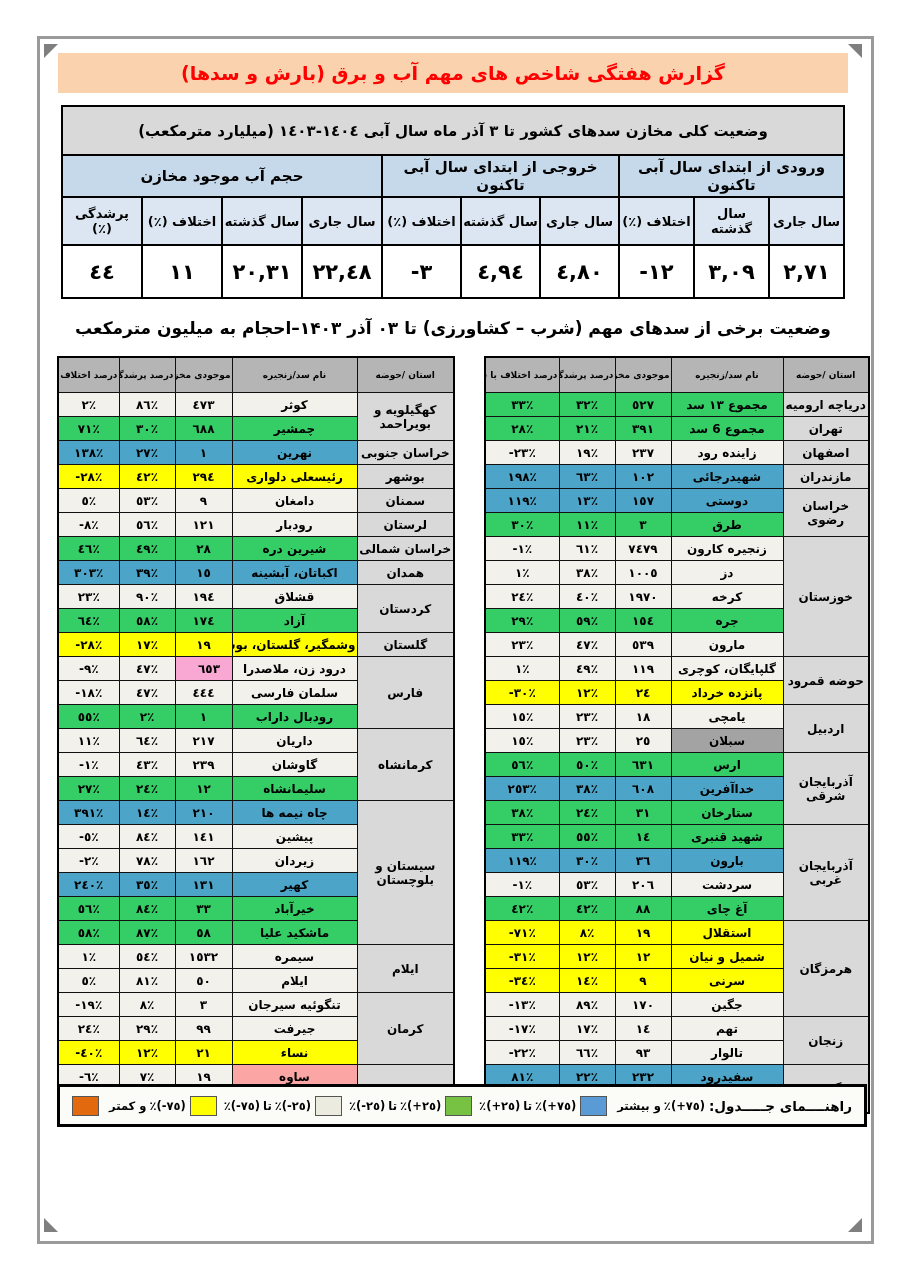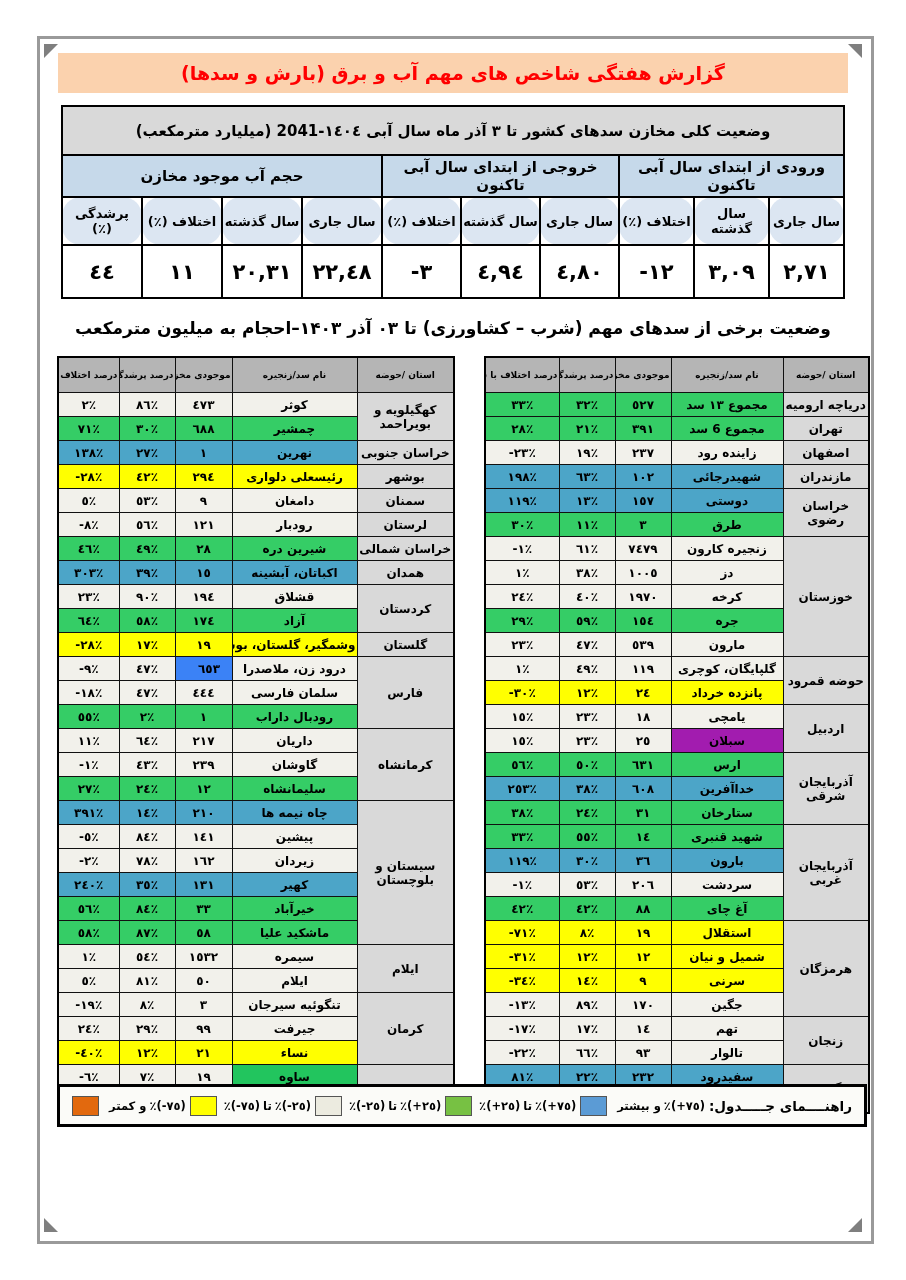--- a/index.html
+++ b/index.html
@@ -16,21 +16,21 @@
   .c-br{left:848px;top:1218px;clip-path:polygon(100% 0,100% 100%,0 100%);}
   
   .title-bar{position:absolute;left:58px;top:53px;width:790px;height:40px;background:#fbd2ae;
     text-align:center;line-height:40px;font-weight:bold;font-size:19px;color:#ff0000;}
   
   table{border-collapse:collapse;table-layout:fixed;}
   .summary{position:absolute;right:61px;top:105px;width:782px;border:2px solid #000;}
   .summary td{border:2px solid #000;text-align:center;font-weight:bold;vertical-align:middle;}
   .s-title td{background:#d9d9d9;height:45px;font-size:15px;}
   .s-group td{background:#c6d9ea;height:38px;font-size:15px;}
-  .s-cols td{background:#dce6f2;height:44px;font-size:13px;border-radius:19px;}
+  .s-cols td{background:#dce6f2;height:44px;font-size:13px;}
   .s-vals td{background:#ffffff;height:49px;font-size:21px;}
   .sv{direction:ltr;unicode-bidi:isolate;}
   
   .section-title{position:absolute;left:0;top:318px;width:100%;text-align:center;
     font-weight:bold;font-size:17px;color:#000;}
   
   .damtable{position:absolute;top:356px;border:2px solid #000;background:#fff;}
   .damtable th,.damtable td{border:1px solid #111;text-align:center;vertical-align:middle;
     font-weight:bold;padding:0 1px;overflow:hidden;}
   .damtable th{background:#b5b5b5;height:34px;font-size:9px;white-space:nowrap;}
@@ -71,21 +71,21 @@
     <col style="width:79px">
       <col style="width:79px">
       <col style="width:79px">
     <col style="width:80px">
       <col style="width:80px">
       <col style="width:80px">
       <col style="width:80px">
   </colgroup>
   <tbody>
       <tr class="s-title">
-    <td colspan="10">وضعیت کلی مخازن سدهای کشور تا ٣ آذر ماه سال آبی ١٤٠٤-2041 (میلیارد مترمکعب)</td>
+    <td colspan="10">وضعیت کلی مخازن سدهای کشور تا ٣ آذر ماه سال آبی ١٤٠٤-١٤٠٣ (میلیارد مترمکعب)</td>
   </tr>
   <tr class="s-group">
     <td colspan="3">ورودی از ابتدای سال آبی تاکنون</td>
     <td colspan="3">خروجی از ابتدای سال آبی تاکنون</td>
     <td colspan="4">حجم آب موجود مخازن</td>
   </tr>
   <tr class="s-cols">
     <td>سال جاری</td>
     <td>سال گذشته</td>
     <td>اختلاف (٪)</td>
@@ -218,21 +218,21 @@
         <td class="valcell" style="background: rgb(255, 255, 0);">-٣٠٪</td>
       </tr>
       <tr>
         <td class="prov" rowspan="2">اردبیل</td>
         <td class="name" style="background: rgb(242, 241, 235);">یامچی</td>
         <td class="valcell" style="background: rgb(242, 241, 235);">١٨</td>
         <td class="valcell" style="background: rgb(242, 241, 235);">٢٣٪</td>
         <td class="valcell" style="background: rgb(242, 241, 235);">١٥٪</td>
       </tr>
       <tr>
-        <td class="name" style="background: #a21caf;">سبلان</td>
+        <td class="name" style="background: #a3a3a3;">سبلان</td>
         <td class="valcell" style="background: rgb(242, 241, 235);">٢٥</td>
         <td class="valcell" style="background: rgb(242, 241, 235);">٢٣٪</td>
         <td class="valcell" style="background: rgb(242, 241, 235);">١٥٪</td>
       </tr>
       <tr>
         <td class="prov" rowspan="3">آذربایجان شرقی</td>
         <td class="name" style="background: rgb(53, 205, 102);">ارس</td>
         <td class="valcell" style="background: rgb(53, 205, 102);">٦٣١</td>
         <td class="valcell" style="background: rgb(53, 205, 102);">٥٠٪</td>
         <td class="valcell" style="background: rgb(53, 205, 102);">٥٦٪</td>
@@ -417,21 +417,21 @@
       <tr>
         <td class="prov" rowspan="1">گلستان</td>
         <td class="name" style="background: rgb(255, 255, 0);">وشمگیر، گلستان، بوستان</td>
         <td class="valcell" style="background: rgb(255, 255, 0);">١٩</td>
         <td class="valcell" style="background: rgb(255, 255, 0);">١٧٪</td>
         <td class="valcell" style="background: rgb(255, 255, 0);">-٢٨٪</td>
       </tr>
       <tr>
         <td class="prov" rowspan="3">فارس</td>
         <td class="name" style="background: rgb(242, 241, 235);">درود زن، ملاصدرا</td>
-        <td class="valcell" style="background: #3b82f6; padding-left: 12px;">٦٥٣</td>
+        <td class="valcell" style="background: #f9a8d4; padding-left: 12px;">٦٥٣</td>
         <td class="valcell" style="background: rgb(242, 241, 235);">٤٧٪</td>
         <td class="valcell" style="background: rgb(242, 241, 235);">-٩٪</td>
       </tr>
       <tr>
         <td class="name" style="background: rgb(242, 241, 235);">سلمان فارسی</td>
         <td class="valcell" style="background: rgb(242, 241, 235);">٤٤٤</td>
         <td class="valcell" style="background: rgb(242, 241, 235);">٤٧٪</td>
         <td class="valcell" style="background: rgb(242, 241, 235);">-١٨٪</td>
       </tr>
       <tr>
@@ -523,21 +523,21 @@
         <td class="valcell" style="background: rgb(242, 241, 235);">٢٤٪</td>
       </tr>
       <tr>
         <td class="name" style="background: rgb(255, 255, 0);">نساء</td>
         <td class="valcell" style="background: rgb(255, 255, 0);">٢١</td>
         <td class="valcell" style="background: rgb(255, 255, 0);">١٢٪</td>
         <td class="valcell" style="background: rgb(255, 255, 0);">-٤٠٪</td>
       </tr>
       <tr>
         <td class="prov" rowspan="2">مرکزی</td>
-        <td class="name" style="background: #22c55e;">ساوه</td>
+        <td class="name" style="background: #fca5a5;">ساوه</td>
         <td class="valcell" style="background: rgb(242, 241, 235);">١٩</td>
         <td class="valcell" style="background: rgb(242, 241, 235);">٧٪</td>
         <td class="valcell" style="background: rgb(242, 241, 235);">-٦٪</td>
       </tr>
       <tr>
         <td class="name" style="background: rgb(255, 255, 0);">کمال صالح</td>
         <td class="valcell" style="background: rgb(255, 255, 0);">١٧</td>
         <td class="valcell" style="background: rgb(255, 255, 0);">١٨٪</td>
         <td class="valcell" style="background: rgb(255, 255, 0);">-٤١٪</td>
       </tr>

